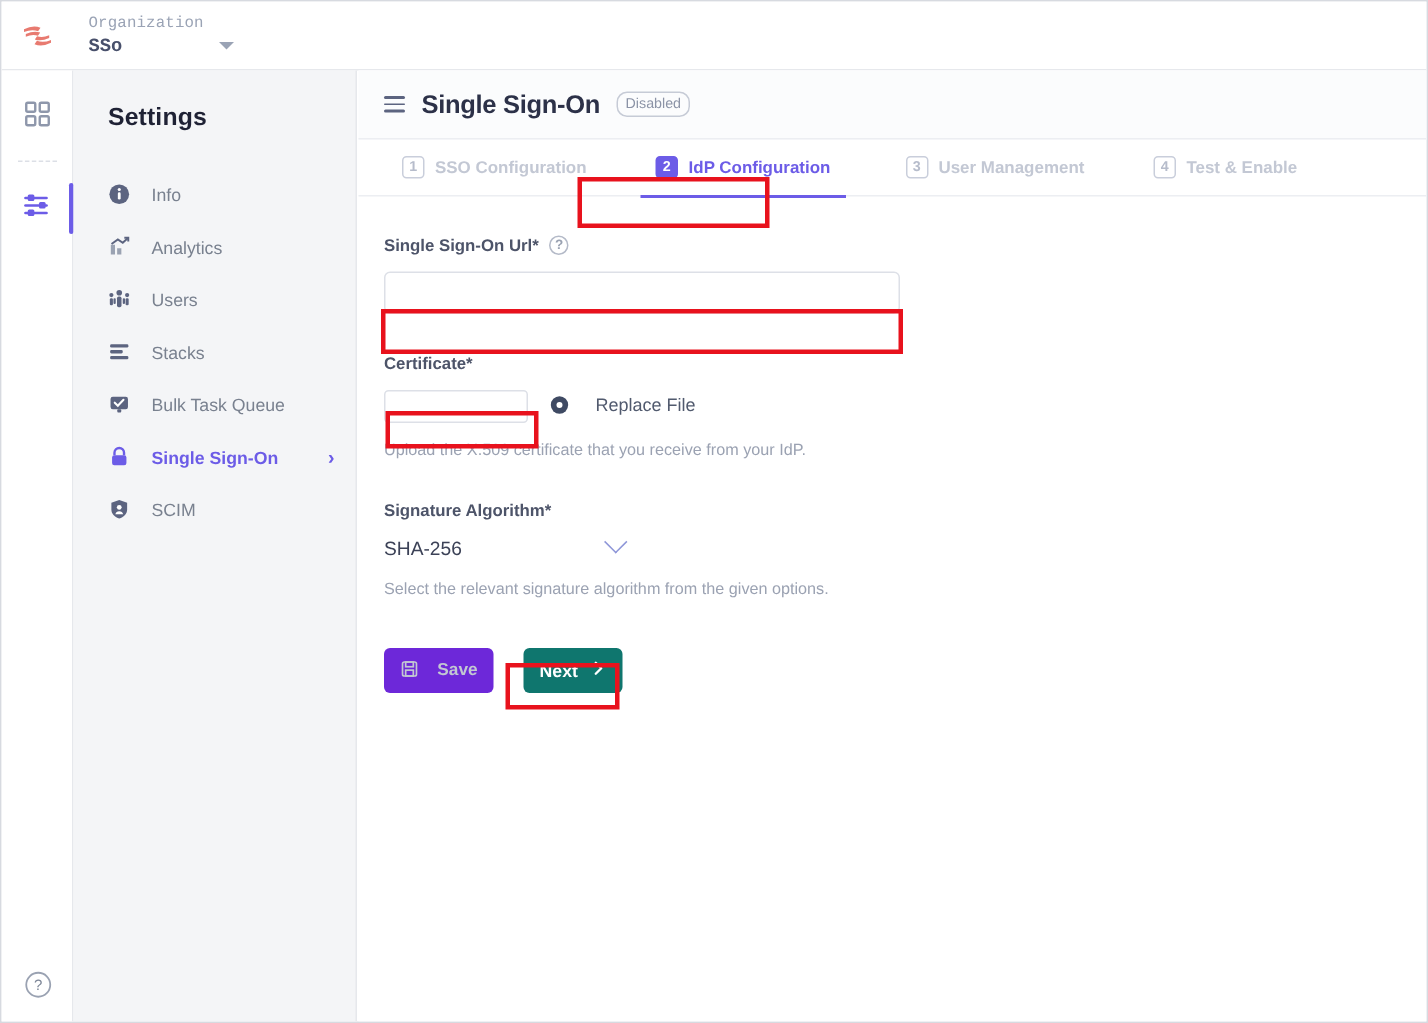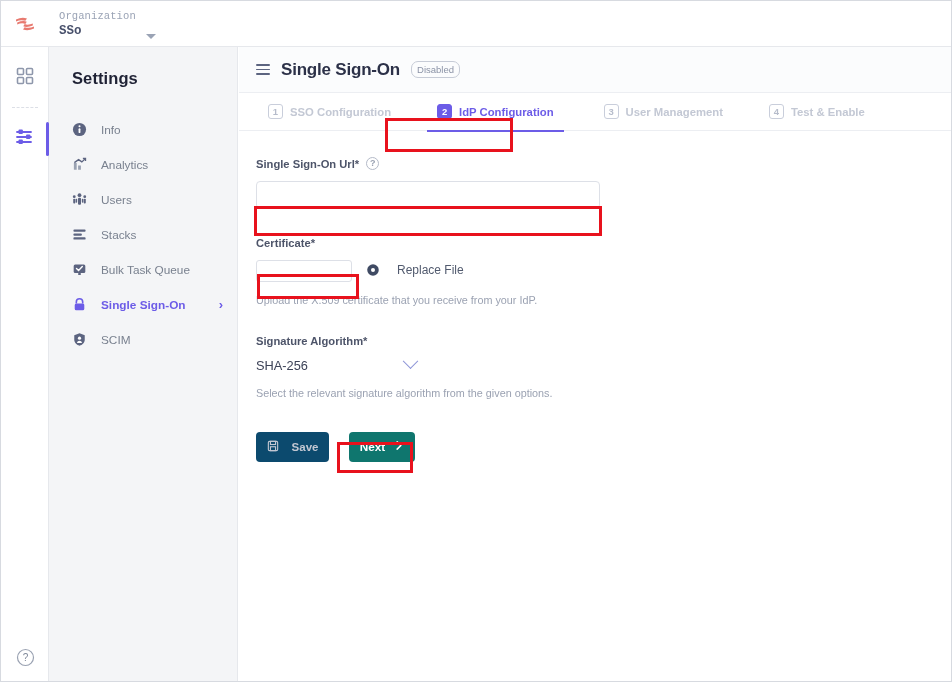--- a/index.html
+++ b/index.html
@@ -31,21 +31,21 @@
   .logo-mark svg { display: block; }
   .org-block {
     margin-left: 10px;
     display: flex; flex-direction: column; justify-content: center;
     height: 46px;
   }
   .org-label {
     font-size: 10.5px; color: #9aa3b5; letter-spacing: .1px;
     line-height: 14px;
   }
-  .org-value-row { display: flex; align-items: flex-end; gap: 64px; }
+  .org-value-row { display: flex; align-items: center; gap: 64px; }
   .org-value {
     font-size: 12.5px; font-weight: bold; color: #48506b; line-height: 16px;
   }
   .caret-down {
     width: 0; height: 0;
     border-left: 5px solid transparent;
     border-right: 5px solid transparent;
     border-top: 5px solid #9aa3b5;
   }
 
@@ -187,21 +187,21 @@
   .select-chev {
     margin-left: auto; width: 11px; height: 11px;
     border-right: 1.6px solid #8e96d8; border-bottom: 1.6px solid #8e96d8;
     transform: rotate(45deg) translate(-3px,-3px);
   }
 
   .btn-row { display: flex; align-items: center; gap: 20px; margin-top: 32px; }
   .btn-save {
     display: flex; align-items: center; justify-content: center; gap: 13px;
     width: 73px; height: 30px; border-radius: 4px;
-    background: #0c4a6e; color: #c2c7d2;
+    background: #6d28d9; color: #c2c7d2;
     font-size: 11.5px; font-weight: bold; border: none;
     font-family: "Liberation Sans", sans-serif;
   }
   .btn-next {
     display: flex; align-items: center; justify-content: center; gap: 9px;
     width: 66px; height: 30px; border-radius: 4px;
     background: #0f766e; color: #ffffff;
     font-size: 11.8px; font-weight: bold; border: none;
     font-family: "Liberation Sans", sans-serif; cursor: pointer;
   }

